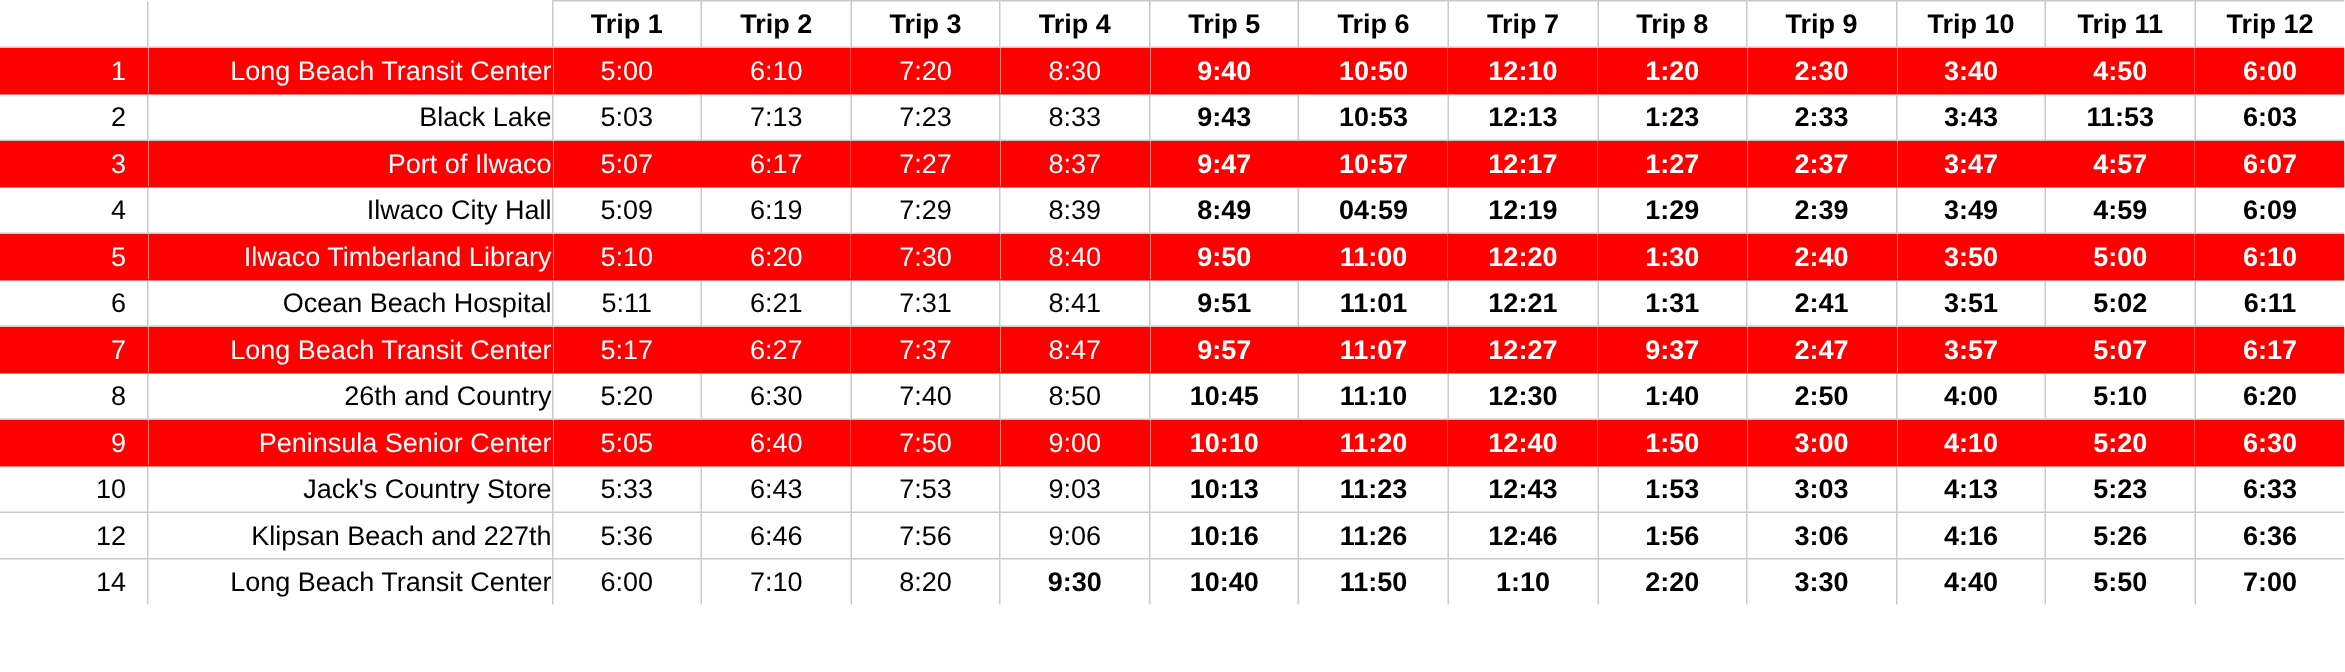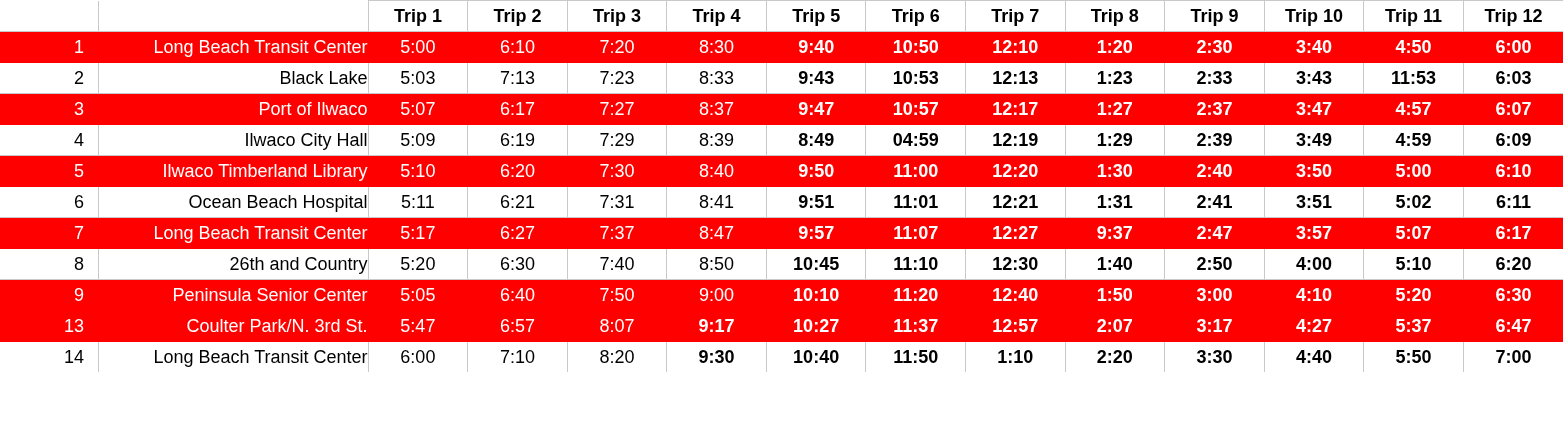--- a/index.html
+++ b/index.html
@@ -253,35 +253,51 @@
         <td class="time reg">9:00</td>
         <td class="time bold">10:10</td>
         <td class="time bold">11:20</td>
         <td class="time bold">12:40</td>
         <td class="time bold">1:50</td>
         <td class="time bold">3:00</td>
         <td class="time bold">4:10</td>
         <td class="time bold">5:20</td>
         <td class="time bold">6:30</td>
       </tr>
-      <tr class="odd">
-        <td class="num">13</td>
-        <td class="stop">Coulter Park/N. 3rd St.</td>
-        <td class="time reg">5:47</td>
-        <td class="time reg">6:57</td>
-        <td class="time reg">8:07</td>
-        <td class="time bold">9:17</td>
-        <td class="time bold">10:27</td>
-        <td class="time bold">11:37</td>
-        <td class="time bold">12:57</td>
-        <td class="time bold">2:07</td>
-        <td class="time bold">3:17</td>
-        <td class="time bold">4:27</td>
-        <td class="time bold">5:37</td>
-        <td class="time bold">6:47</td>
+      <tr class="even">
+        <td class="num">10</td>
+        <td class="stop">Jack's Country Store</td>
+        <td class="time reg">5:33</td>
+        <td class="time reg">6:43</td>
+        <td class="time reg">7:53</td>
+        <td class="time reg">9:03</td>
+        <td class="time bold">10:13</td>
+        <td class="time bold">11:23</td>
+        <td class="time bold">12:43</td>
+        <td class="time bold">1:53</td>
+        <td class="time bold">3:03</td>
+        <td class="time bold">4:13</td>
+        <td class="time bold">5:23</td>
+        <td class="time bold">6:33</td>
+      </tr>
+      <tr class="even">
+        <td class="num">12</td>
+        <td class="stop">Klipsan Beach and 227th</td>
+        <td class="time reg">5:36</td>
+        <td class="time reg">6:46</td>
+        <td class="time reg">7:56</td>
+        <td class="time reg">9:06</td>
+        <td class="time bold">10:16</td>
+        <td class="time bold">11:26</td>
+        <td class="time bold">12:46</td>
+        <td class="time bold">1:56</td>
+        <td class="time bold">3:06</td>
+        <td class="time bold">4:16</td>
+        <td class="time bold">5:26</td>
+        <td class="time bold">6:36</td>
       </tr>
       <tr class="even">
         <td class="num">14</td>
         <td class="stop">Long Beach Transit Center</td>
         <td class="time reg">6:00</td>
         <td class="time reg">7:10</td>
         <td class="time reg">8:20</td>
         <td class="time bold">9:30</td>
         <td class="time bold">10:40</td>
         <td class="time bold">11:50</td>

